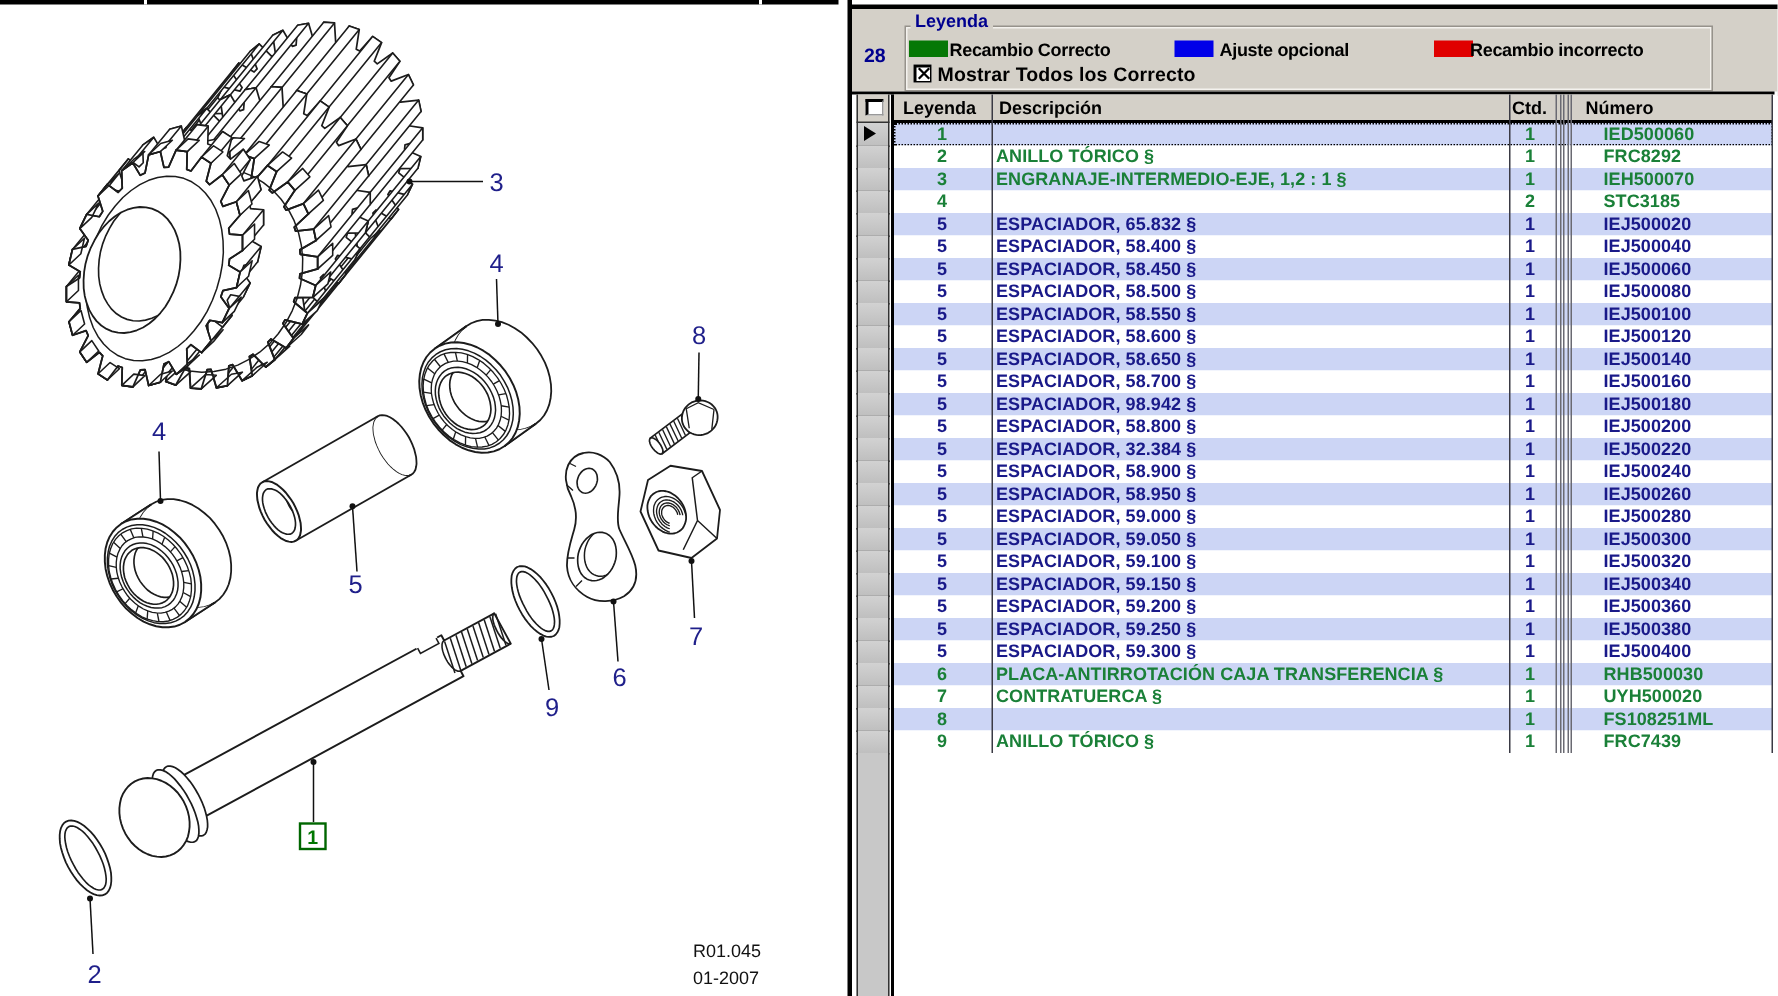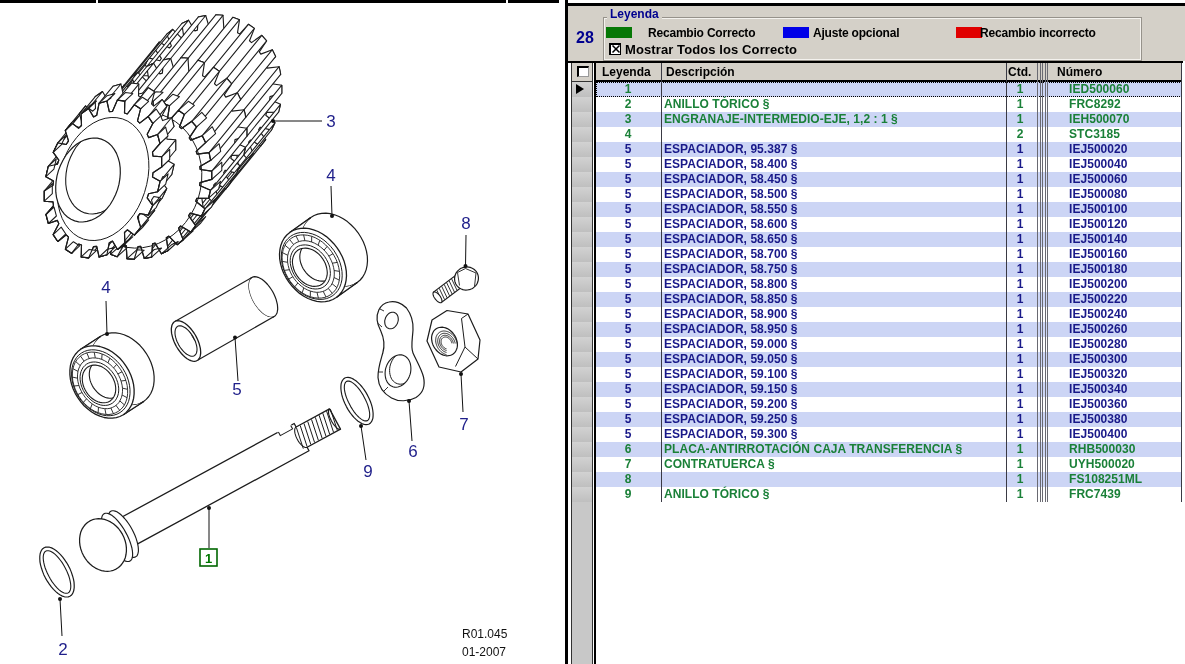--- a/index.html
+++ b/index.html
@@ -11,21 +11,21 @@
 #topline { left:0; top:0; width:559px; height:2.5px; background:#000; }
 .notch { top:0; width:2px; height:3px; background:#fff; }
 
 
 #divider { left:565px; top:0; width:3px; height:664px; background:#000; }
 
 
 #panel { left:568px; top:0; width:617px; height:664px; background:#fff; }
 #paneltop { left:0; top:3px; width:617px; height:3px; background:#000; }
 #panelbg { left:0; top:6px; width:617px; height:58px; background:#d4d0c8; }
-#num28 { left:8px; top:29px; width:26px; font-size:16px; font-weight:bold; color:#00008f; }
+#num28 { left:8px; top:29px; width:26px; font-size:13px; font-weight:bold; color:#00008f; }
 #legendbox { left:35px; top:17px; width:539px; height:44px;
   border:1px solid #96928b; box-shadow:inset 0 0 0 1px #f4f2ee; }
 #legendlbl { left:39px; top:7px; background:#d4d0c8; padding:0 3px;
   font-size:12px; font-weight:bold; color:#00008f; z-index:3; }
 .swatch { top:27px; width:26px; height:11px; }
 .legtext { top:26px; font-size:12px; font-weight:bold; color:#000; letter-spacing:-0.2px; }
 #cb { left:41px; top:43px; width:12px; height:12px; background:#fff;
   border:1px solid #000; border-top:2px solid #000; border-left:2px solid #000;
   font-size:11px; font-weight:bold; line-height:9px; text-align:center; }
 #cbt { left:57px; top:42px; font-size:13px; font-weight:bold; letter-spacing:0.1px; }
@@ -385,21 +385,21 @@
   <div class="abs notch" style="left:96px"></div>
   <div class="abs notch" style="left:506px"></div>
   <div class="abs" id="divider"></div>
   <div class="abs" id="panel">
     <div class="abs" id="paneltop"></div>
     <div class="abs" id="panelbg"></div>
     <div class="abs" id="num28">28</div>
     <div class="abs" id="legendbox"></div>
     <div class="abs" id="legendlbl">Leyenda</div>
     <div class="abs swatch" style="left:38px;background:#067806"></div>
-    <div class="abs legtext" style="left:80px">Recambio Correcto</div>
+    <div class="abs legtext" style="left:65px">Recambio Correcto</div>
     <div class="abs swatch" style="left:215px;background:#0000e8"></div>
     <div class="abs legtext" style="left:245px">Ajuste opcional</div>
     <div class="abs swatch" style="left:388px;background:#e00000"></div>
     <div class="abs legtext" style="left:412px">Recambio incorrecto</div>
     <div class="abs" id="cb"><svg width="10" height="9" viewBox="0 0 10 9">
           <path d="M1.5,0.5 L8.5,7.5 M8.5,0.5 L1.5,7.5" stroke="#000" stroke-width="1.5"></path>
         </svg></div>
     <div class="abs" id="cbt">Mostrar Todos los Correcto</div>
     <div class="abs" id="tablewrap">
       <div class="abs" id="theadline"></div>
@@ -463,21 +463,21 @@
             <span class="c-ctd tg">1</span>
             <span class="c-num tg">IEH500070</span>
           </div>
 <div class="row wht" style="top:45px">
             <span class="c-leg tg">4</span>
             <span class="c-ctd tg">2</span>
             <span class="c-num tg">STC3185</span>
           </div>
 <div class="row lav" style="top:60px">
             <span class="c-leg tb">5</span>
-            <span class="c-desc tb">ESPACIADOR, 95.387 §</span>
+            <span class="c-desc tb">ESPACIADOR, 65.832 §</span>
             <span class="c-ctd tb">1</span>
             <span class="c-num tb">IEJ500020</span>
           </div>
 <div class="row wht" style="top:75px">
             <span class="c-leg tb">5</span>
             <span class="c-desc tb">ESPACIADOR, 58.400 §</span>
             <span class="c-ctd tb">1</span>
             <span class="c-num tb">IEJ500040</span>
           </div>
 <div class="row lav" style="top:90px">
@@ -511,33 +511,33 @@
             <span class="c-num tb">IEJ500140</span>
           </div>
 <div class="row wht" style="top:165px">
             <span class="c-leg tb">5</span>
             <span class="c-desc tb">ESPACIADOR, 58.700 §</span>
             <span class="c-ctd tb">1</span>
             <span class="c-num tb">IEJ500160</span>
           </div>
 <div class="row lav" style="top:180px">
             <span class="c-leg tb">5</span>
-            <span class="c-desc tb">ESPACIADOR, 58.750 §</span>
+            <span class="c-desc tb">ESPACIADOR, 98.942 §</span>
             <span class="c-ctd tb">1</span>
             <span class="c-num tb">IEJ500180</span>
           </div>
 <div class="row wht" style="top:195px">
             <span class="c-leg tb">5</span>
             <span class="c-desc tb">ESPACIADOR, 58.800 §</span>
             <span class="c-ctd tb">1</span>
             <span class="c-num tb">IEJ500200</span>
           </div>
 <div class="row lav" style="top:210px">
             <span class="c-leg tb">5</span>
-            <span class="c-desc tb">ESPACIADOR, 58.850 §</span>
+            <span class="c-desc tb">ESPACIADOR, 32.384 §</span>
             <span class="c-ctd tb">1</span>
             <span class="c-num tb">IEJ500220</span>
           </div>
 <div class="row wht" style="top:225px">
             <span class="c-leg tb">5</span>
             <span class="c-desc tb">ESPACIADOR, 58.900 §</span>
             <span class="c-ctd tb">1</span>
             <span class="c-num tb">IEJ500240</span>
           </div>
 <div class="row lav" style="top:240px">

